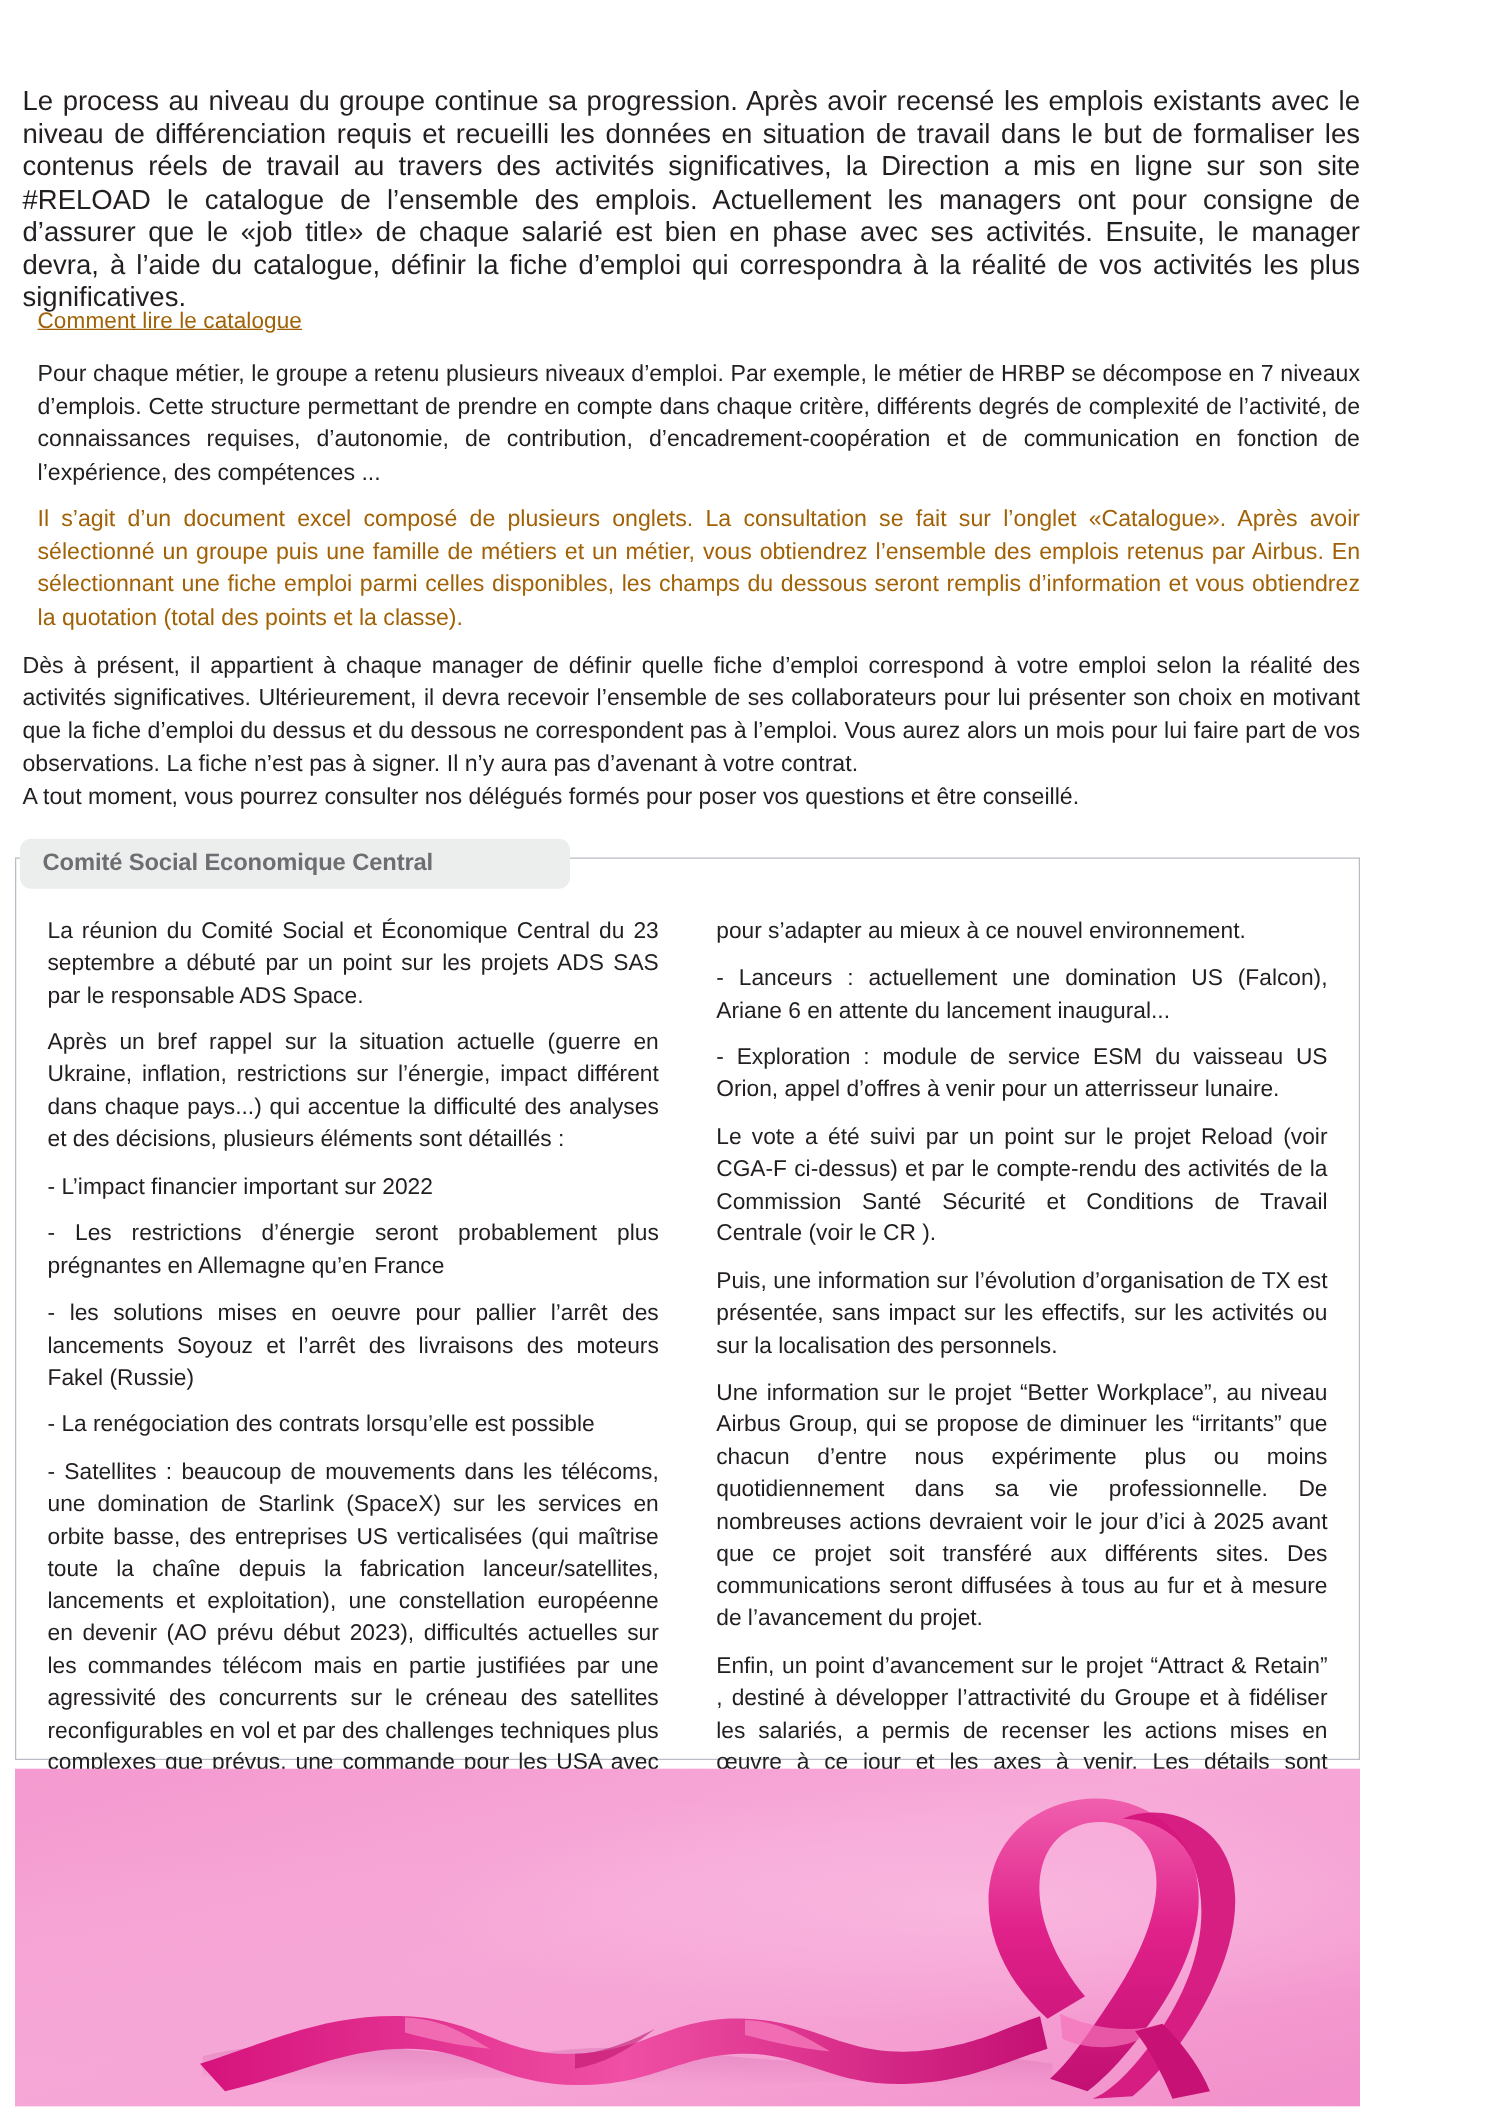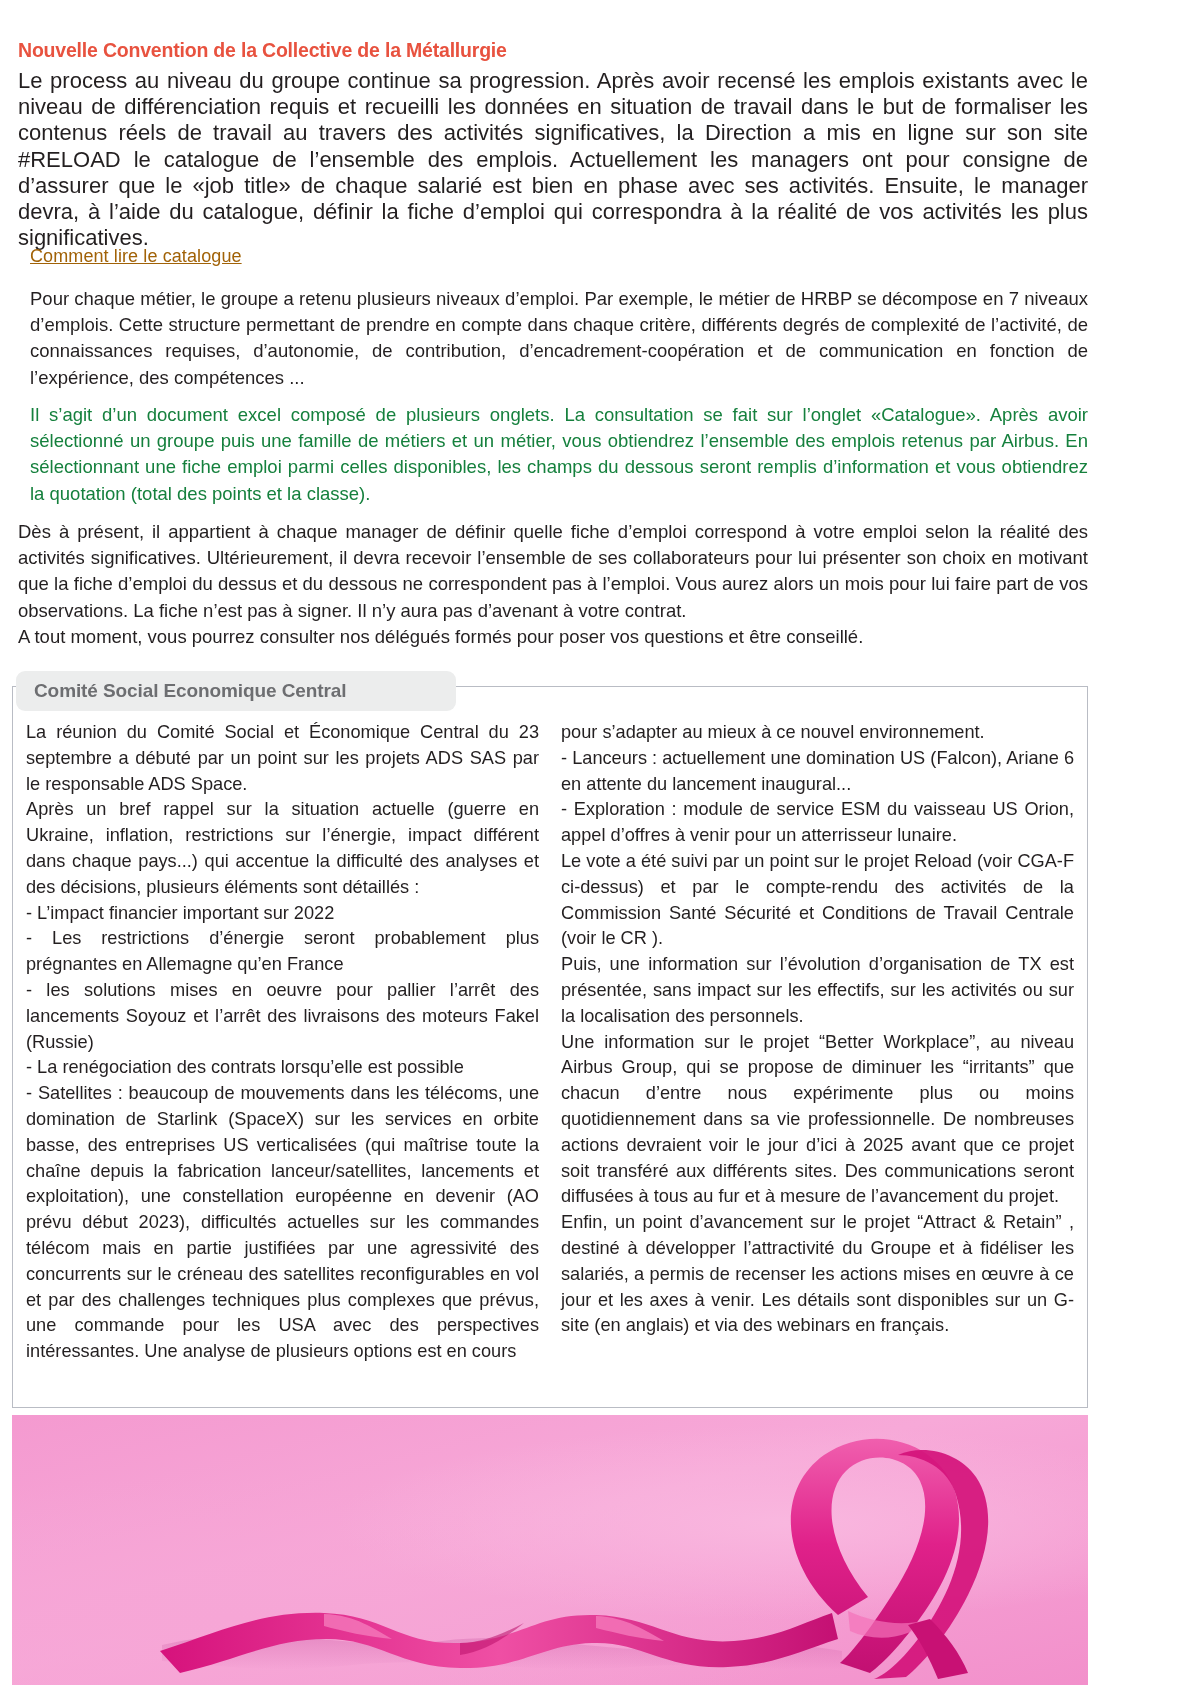--- a/index.html
+++ b/index.html
@@ -70,21 +70,21 @@
   }
 
   .indent-para-2 {
     position: absolute;
     left: 30px;
     top: 402px;
     width: 1058px;
     font-size: 18.5px;
     line-height: 26.2px;
     text-align: justify;
-    color: #15803d;
+    color: #a16207;
   }
 
   .closing-para {
     position: absolute;
     left: 18px;
     top: 519px;
     width: 1070px;
     font-size: 18.5px;
     line-height: 26.2px;
     text-align: justify;
@@ -139,21 +139,21 @@
   }
   .csec-col {
     width: 513px;
     font-size: 18.2px;
     line-height: 25.8px;
     color: #231f20;
     text-align: justify;
     text-justify: inter-word;
   }
   .csec-col p {
-    margin: 0;
+    margin: 12px;
   }
   .csec-col p.nolast {
     text-align-last: left;
   }
 
   
   .ribbon-figure {
     position: absolute;
     left: 12px;
     top: 1415px;
@@ -175,21 +175,20 @@
     inset: 0;
     width: 100%;
     height: 100%;
   }
 </style>
 </head>
 <body>
 
 <div class="page">
 
-  <h1 class="article-title">Nouvelle Convention de la Collective de la Métallurgie</h1>
 
   <div class="intro-para">Le process au niveau du groupe continue sa progression.  Après avoir recensé les emplois existants avec le niveau de différenciation requis et recueilli les données en situation de travail dans le but de formaliser les contenus réels de travail au travers des activités significatives, la Direction a mis en ligne sur son site #RELOAD le catalogue de l’ensemble des emplois. Actuellement les managers ont pour consigne de d’assurer que le «job title» de chaque salarié est bien en phase avec ses activités. Ensuite, le manager devra, à l’aide du catalogue, définir la fiche d’emploi qui correspondra à la réalité de vos activités les plus significatives.</div>
 
   <div class="sub-head">Comment lire le catalogue</div>
 
   <div class="indent-para-1">Pour chaque métier, le groupe a retenu plusieurs niveaux d’emploi. Par exemple, le métier de HRBP se décompose en 7 niveaux d’emplois. Cette structure permettant de prendre en compte dans chaque critère, différents degrés de complexité de l’activité, de connaissances requises, d’autonomie, de contribution, d’encadrement-coopération et de communication en fonction de l’expérience, des compétences ...</div>
 
   <div class="indent-para-2">Il s’agit d’un document excel composé de plusieurs onglets. La consultation se fait sur l’onglet «Catalogue». Après avoir sélectionné un groupe puis une famille de métiers et un métier, vous obtiendrez l’ensemble des emplois retenus par Airbus. En sélectionnant une fiche emploi parmi celles disponibles, les champs du dessous seront remplis d’information et vous obtiendrez la quotation (total des points et la classe).</div>
 
   <div class="closing-para">

